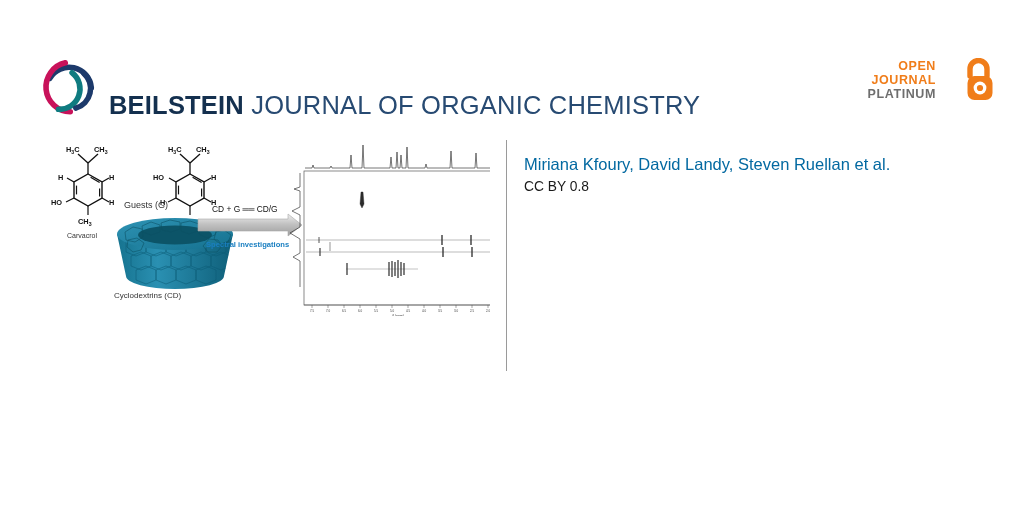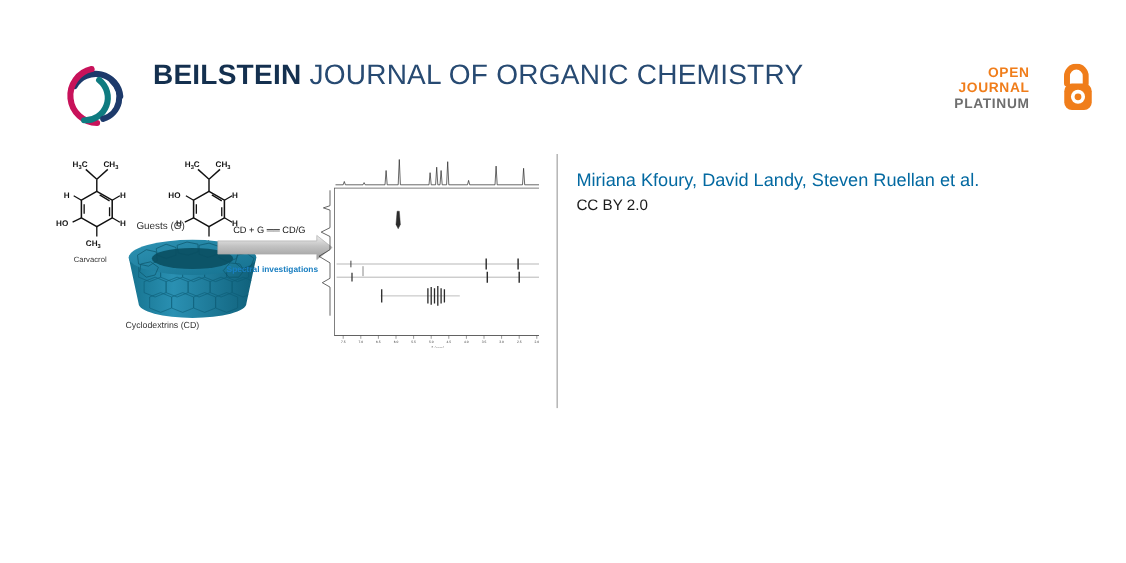--- a/index.html
+++ b/index.html
@@ -19,25 +19,25 @@
   
   #header {
     position: absolute;
     left: 0; top: 0;
     width: 1024px;
     height: 132px;
   }
 
   #brand {
     position: absolute;
-    left: 56px;
+    left: 38px;
     top: 56px;
     display: flex;
-    align-items: flex-start;
-    gap: 21px;
+    align-items: flex-end;
+    gap: 9px;
   }
   #brand-mark { width: 62px; height: 62px; display: block; }
   #brand-wordmark {
     font-size: 25.5px;
     letter-spacing: 0.2px;
     color: #1b3a63;
     white-space: nowrap;
     line-height: 1;
   }
   #brand-wordmark .bw-bold { font-weight: bold; color: #14304f; }
@@ -352,14 +352,14 @@
           <text x="198" y="171">2.0</text>
       </g>
       <text x="108" y="176" font-size="3.4" fill="#3a3a3a" text-anchor="middle" font-family="Liberation Sans, sans-serif">δ (ppm)</text>
       <text x="212" y="100" font-size="3.4" fill="#3a3a3a" text-anchor="middle" transform="rotate(-90 212 100)" font-family="Liberation Sans, sans-serif">δ (ppm)</text>
     </g>
   </svg>
 </div>
 
 <div id="article">
   <p id="article-authors">Miriana Kfoury, David Landy, Steven Ruellan et al.</p>
-  <p id="article-license">CC BY 2.0</p>
+  <p id="article-license">CC BY 0.8</p>
 </div>
 
 </body></html>

